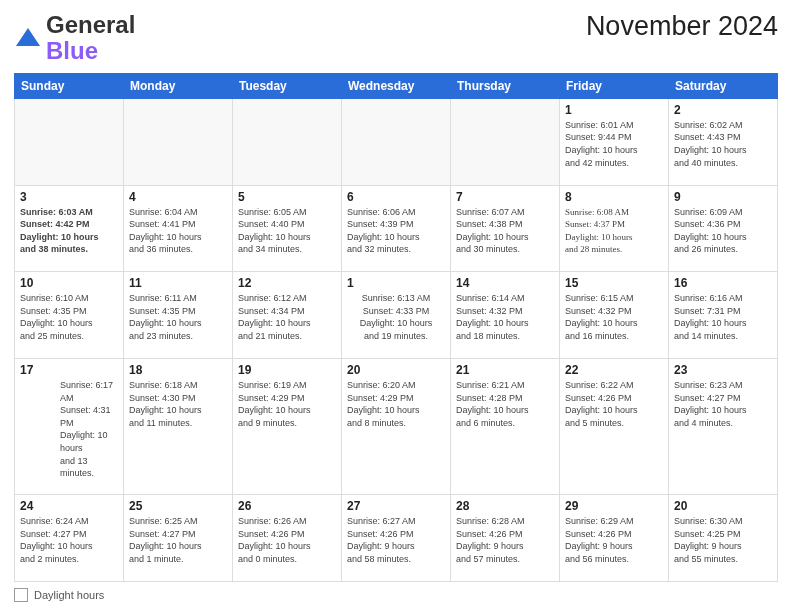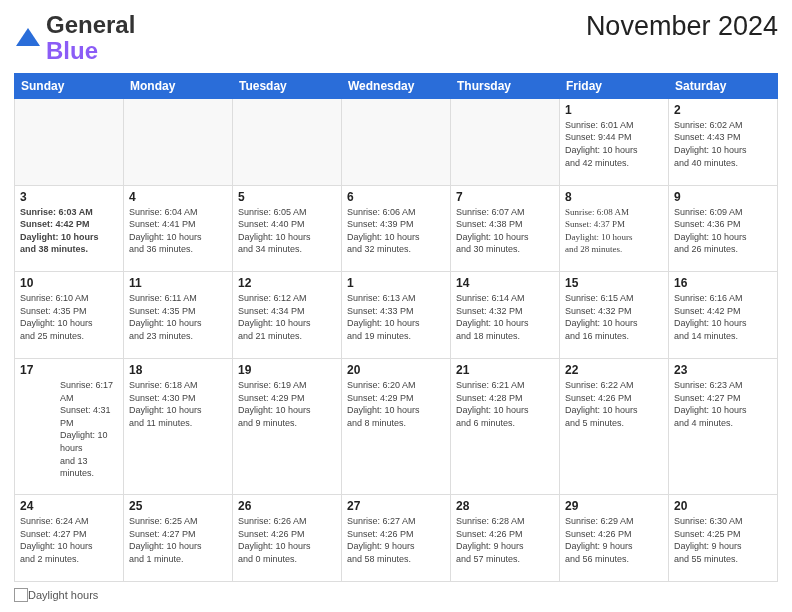--- a/index.html
+++ b/index.html
@@ -92,20 +92,21 @@
       font-size: 9px;
       color: #444;
       line-height: 1.4;
     }
     .footer {
       margin-top: 6px;
       font-size: 11px;
       color: #555;
       display: flex;
       align-items: center;
+      gap: 6px;
     }
     .footer-box {
       width: 14px;
       height: 14px;
       background: #fff;
       border: 1px solid #999;
       display: inline-block;
     }
   </style>
 </head>
@@ -230,21 +231,21 @@
           </td>
           <td>
             <span class="day-num">12</span>
             <div class="day-info" style="white-space: pre-line;">Sunrise: 6:12 AM
 Sunset: 4:34 PM
 Daylight: 10 hours
 and 21 minutes.</div>
           </td>
           <td>
             <span class="day-num">1</span>
-            <div class="day-info" style="white-space: pre-line;">Sunrise: 6:13 AM
+            <div class="day-info" style="white-space: pre-line; text-align: center;">Sunrise: 6:13 AM
 Sunset: 4:33 PM
 Daylight: 10 hours
 and 19 minutes.</div>
           </td>
           <td>
             <span class="day-num">14</span>
             <div class="day-info" style="white-space: pre-line;">Sunrise: 6:14 AM
 Sunset: 4:32 PM
 Daylight: 10 hours
 and 18 minutes.</div>
@@ -252,21 +253,21 @@
           <td>
             <span class="day-num">15</span>
             <div class="day-info" style="white-space: pre-line;">Sunrise: 6:15 AM
 Sunset: 4:32 PM
 Daylight: 10 hours
 and 16 minutes.</div>
           </td>
           <td>
             <span class="day-num">16</span>
             <div class="day-info" style="white-space: pre-line;">Sunrise: 6:16 AM
-Sunset: 4:42 PM
+Sunset: 7:31 PM
 Daylight: 10 hours
 and 14 minutes.</div>
           </td>
         </tr>
         <tr>
           <td>
             <span class="day-num">17</span>
             <div class="day-info" style="white-space: pre-line; margin-left: 40px;">Sunrise: 6:17 AM
 Sunset: 4:31 PM
 Daylight: 10 hours

